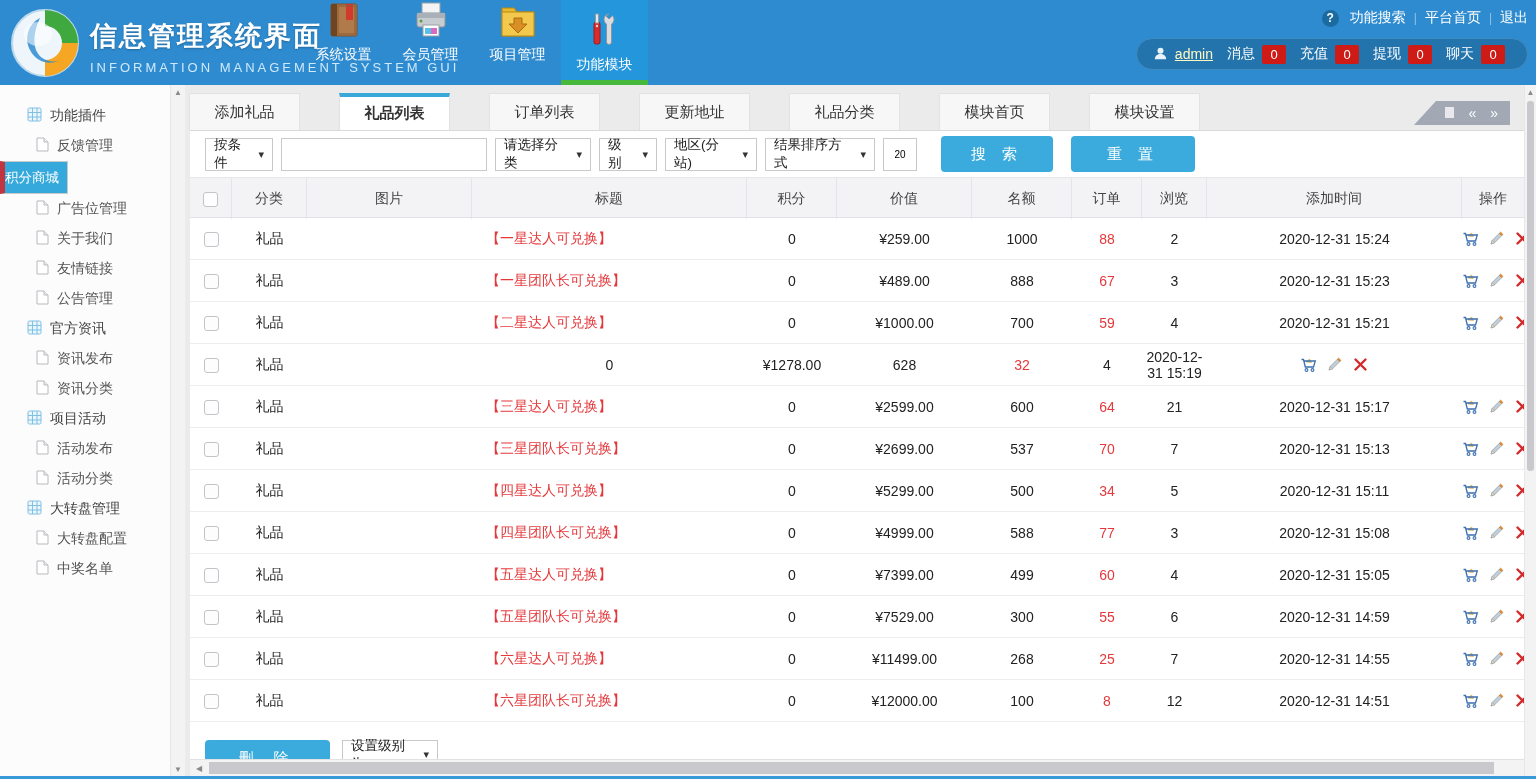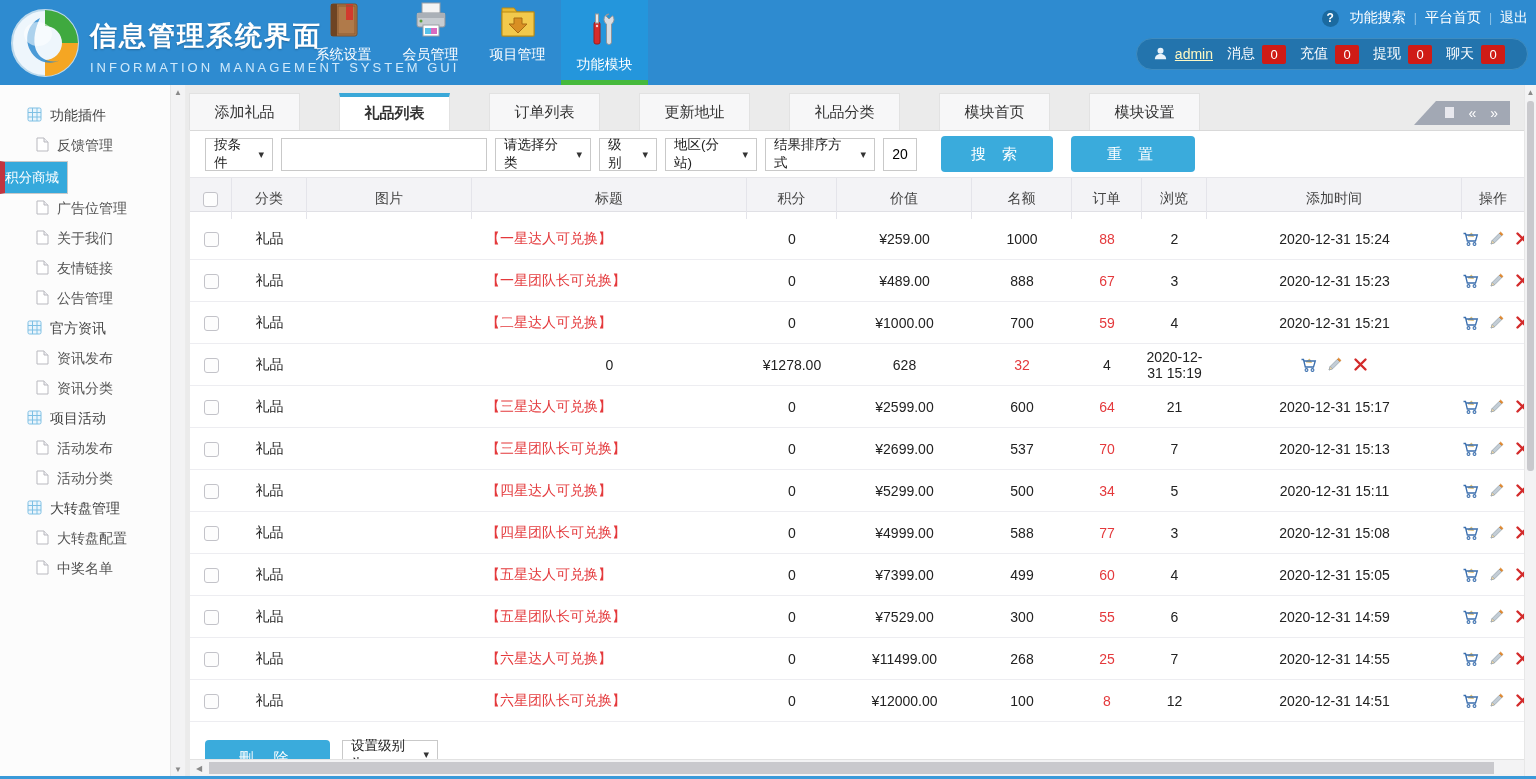--- a/index.html
+++ b/index.html
@@ -47,30 +47,30 @@
   .tab { width:111px; display:flex; align-items:center; justify-content:center; background:#f7f7f8; border:1px solid #e2e2e2; border-bottom:none; font-size:15px; color:#333; cursor:pointer; margin-left:-1px; }
   .tab.active { background:#fff; border-top:4px solid #3aa8d8; font-weight:bold; }
   .tab-corner { position:absolute; right:14px; top:8px; width:96px; height:24px; background:#a2a8b4; color:#fff; clip-path:polygon(22px 0, 100% 0, 100% 100%, 0 100%); display:flex; align-items:center; justify-content:flex-end; gap:14px; padding-right:12px; font-size:14px; }
   .tc-ic { cursor:pointer; line-height:1; }
   .tc-page { width:9px; height:11px; background:#e8e8ee; display:inline-block; }
 
   
   .filterbar { position:absolute; left:0; top:38px; right:0; height:46px; background:#fff; display:flex; align-items:center; gap:8px; padding-left:15px; }
   .sel { height:33px; border:1px solid #c9c9c9; background:#fff; display:inline-flex; align-items:center; justify-content:space-between; gap:8px; padding:0 8px; font-size:13.5px; color:#222; cursor:pointer; }
   .caret { font-size:11px; color:#333; }
-  .txt-input { height:33px; border:1px solid #c9c9c9; padding:0 8px; font-size:14px; outline:none; }
+  .txt-input { height:33px; border:1px solid #c9c9c9; padding:0 8px; font-size:10px; outline:none; }
   .kw-input { width:206px; }
   .num-input { width:34px; text-align:center; }
   .btn { height:36px; border:none; border-radius:4px; background:#3aabdc; color:#fff; font-size:15px; letter-spacing:6px; cursor:pointer; padding:0; text-align:center; }
   .btn.search { width:112px; margin-left:16px; }
   .btn.reset { width:124px; margin-left:10px; }
 
   
   .grid-row { display:grid; grid-template-columns:42px 75px 165px 275px 90px 135px 100px 70px 65px 255px 1fr; align-items:center; }
-  .thead { position:absolute; left:0; top:84px; right:0; height:35px; background:#f3f3f6; border-top:1px solid #e6e6ea; border-bottom:1px solid #e0e0e5; color:#444; font-size:14px; }
+  .thead { position:absolute; left:0; top:84px; right:0; height:41px; background:#f3f3f6; border-top:1px solid #e6e6ea; border-bottom:1px solid #e0e0e5; color:#444; font-size:14px; }
   .thead > div { text-align:center; height:41px; line-height:41px; border-right:1px solid #e4e4ea; }
   .thead > div:last-child { border-right:none; }
   .tbody { position:absolute; left:0; top:125px; right:0; }
   .trow { height:42px; border-bottom:1px solid #ededf1; font-size:14px; color:#222; }
   .trow > div { text-align:center; }
   .cell-title { text-align:left !important; padding-left:14px; color:#e4393c; }
   .cell-orders { color:#e4393c; }
   .cb { appearance:none; -webkit-appearance:none; width:15px; height:15px; border:1px solid #c3c3c9; border-radius:3px; background:#fdfdfd; cursor:pointer; vertical-align:middle; }
   .cell-actions { display:flex; align-items:center; justify-content:center; gap:9px; }
   .act-ic { width:17px; height:17px; cursor:pointer; display:inline-block; }

